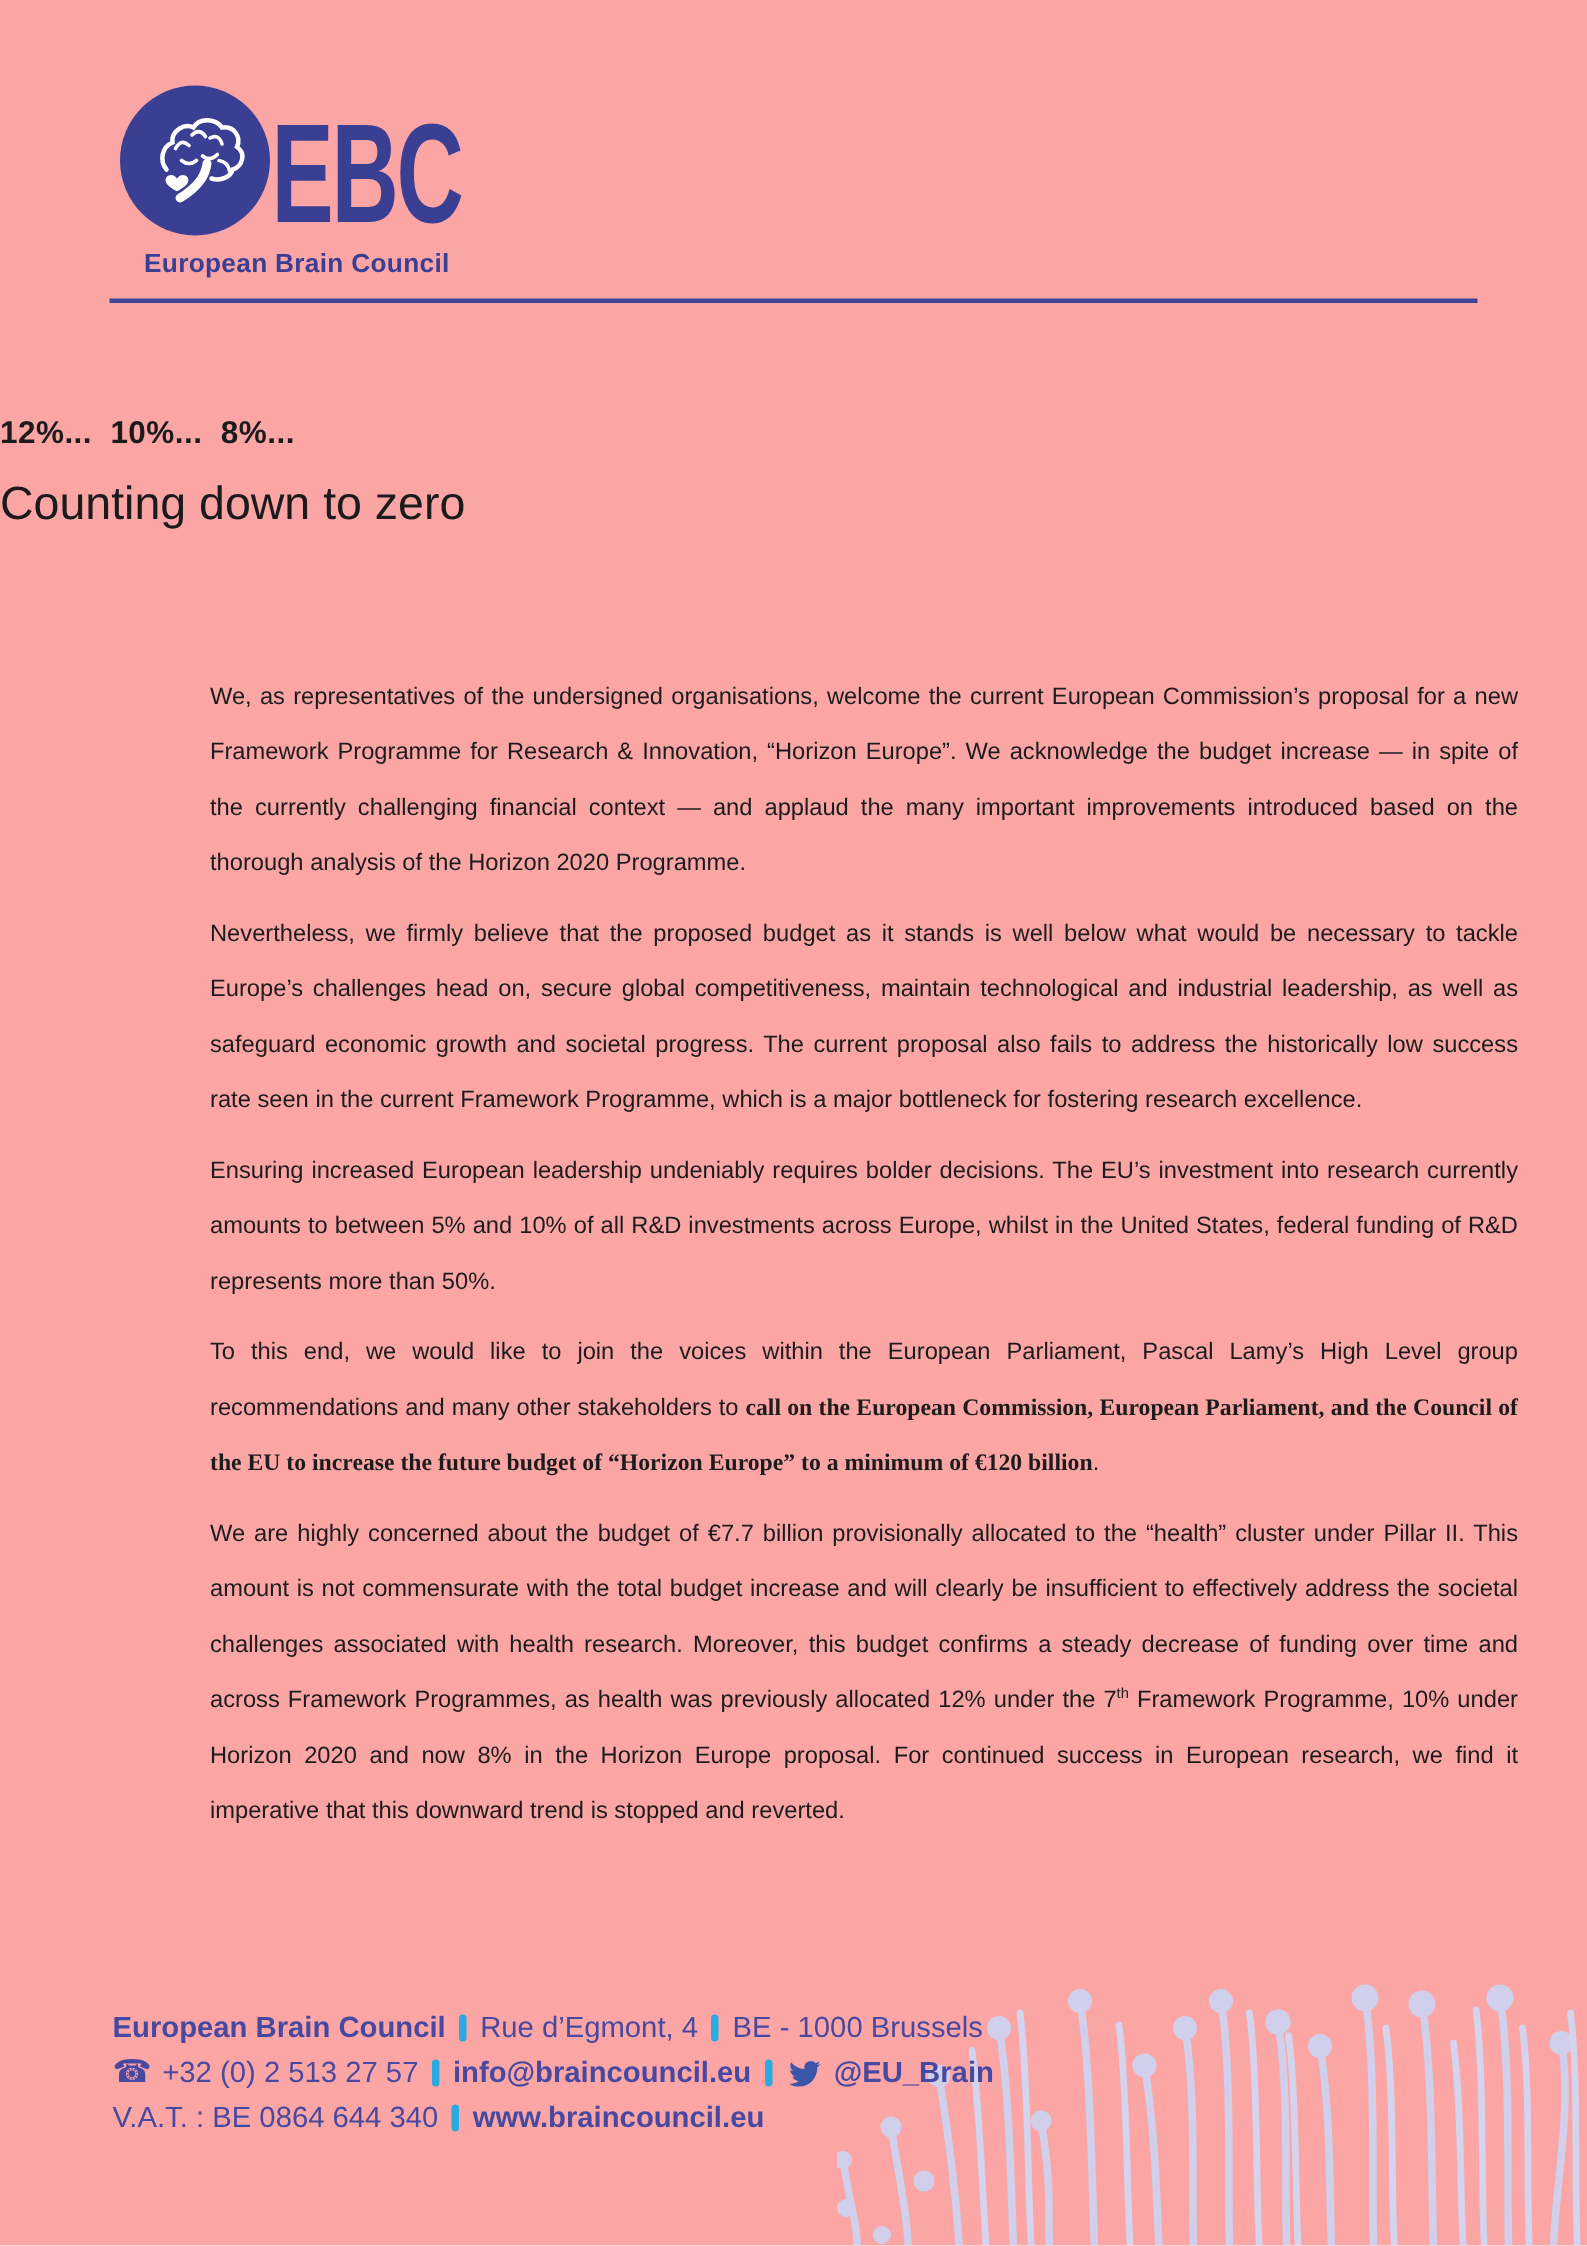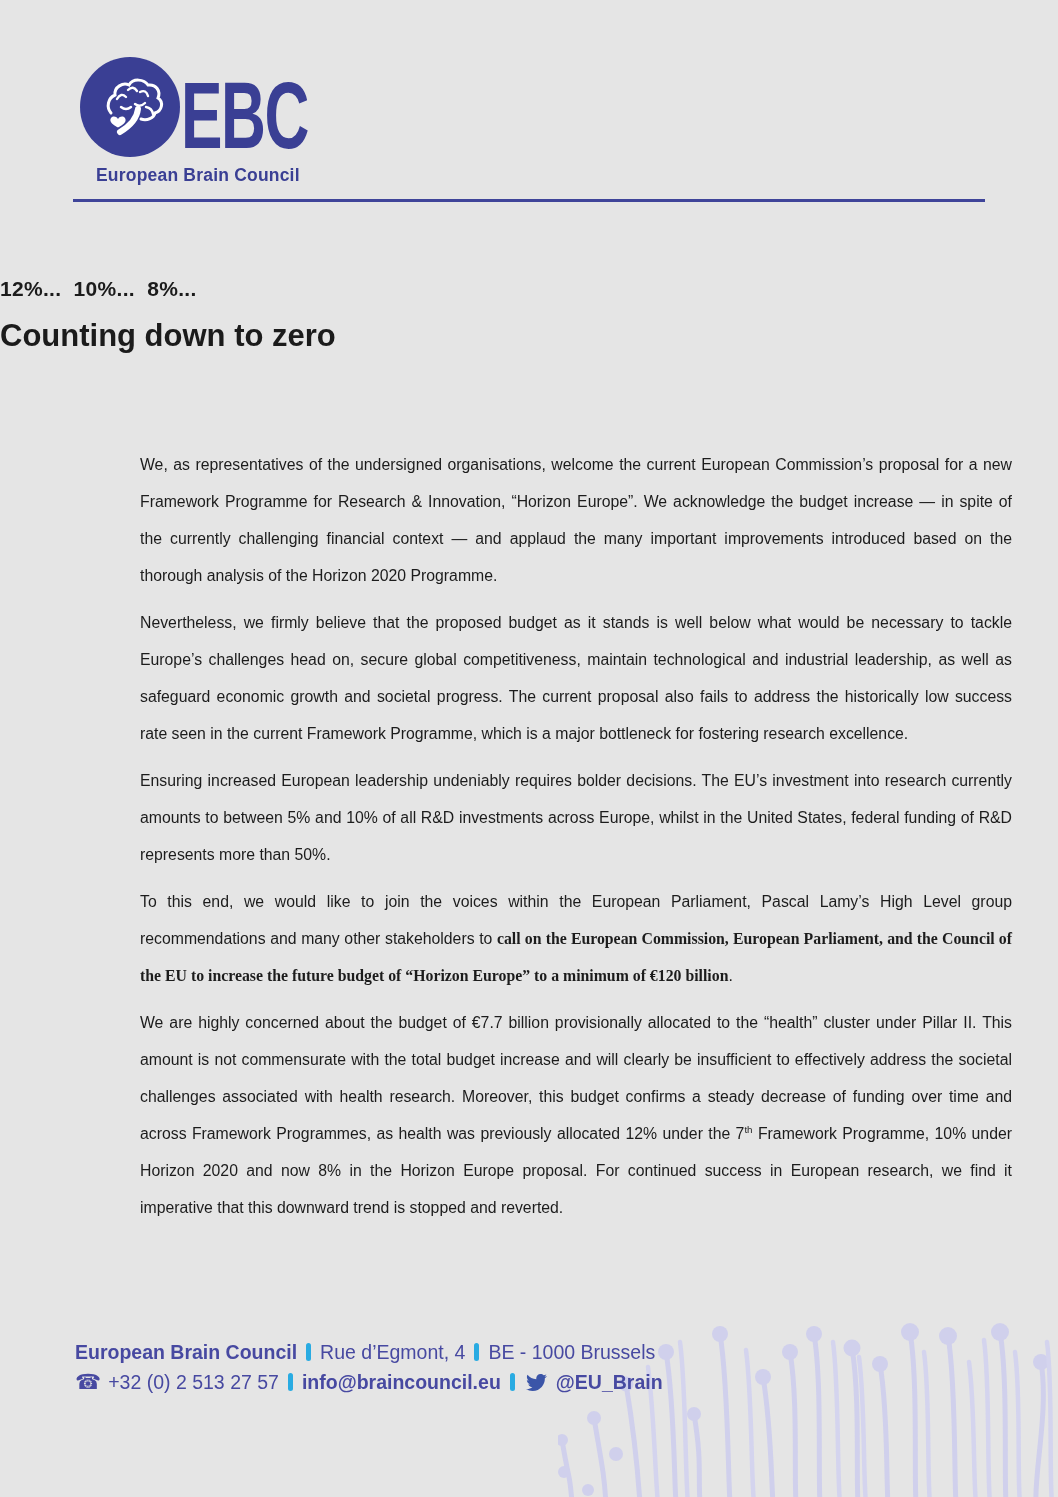--- a/index.html
+++ b/index.html
@@ -1,18 +1,18 @@
 <!DOCTYPE html>
 <html><head>
 <meta charset="utf-8">
 <style>
   * { margin:0; padding:0; box-sizing:border-box; }
   html,body { background:#ffffff; }
   .page {
-    position:relative; width:1058px; height:1497px; background:#e5e5e5;
+    position:relative; width:1058px; height:1497px; background:#fca5a5;
     font-family:"Liberation Sans", sans-serif; overflow:hidden; margin:0 auto;
   }
 
   
   .logo-circle {
     position:absolute; left:80px; top:57px; width:100px; height:100px;
     border-radius:50%; background:#3a3f94;
   }
   .logo-acronym {
     position:absolute; left:181px; top:64px;
@@ -24,21 +24,21 @@
     font-size:17.5px; font-weight:bold; color:#3a3f94; letter-spacing:0.2px;
   }
   .header-rule {
     position:absolute; left:73px; top:199px; width:912px; height:3px;
     background:#3f4499;
   }
 
   
   .title-block { position:absolute; left:0; top:277px; width:100%; text-align:left; color:#1b1b1b; }
   .kicker   { font-size:21px; font-weight:bold; white-space:pre; letter-spacing:0.3px; }
-  .doc-title{ font-size:31px; font-weight:bold; margin-top:17px; }
+  .doc-title{ font-size:31px; font-weight:normal; margin-top:17px; }
   .subtitle { font-size:18px; font-weight:bold; font-style:italic; margin-top:20px; }
 
   
   .body-text { position:absolute; left:113px; top:446px; width:872px; color:#1c1c1c;margin-left:27px; }
   .body-text p {
     font-size:15.8px; line-height:37px; text-align:justify; margin:0 0 10px 0;
   }
   .body-text sup { font-size:0.62em; line-height:0; }
 
   
@@ -118,20 +118,25 @@
       <span class="phone-glyph">☎</span>
       <span>+32 (0) 2 513 27 57</span>
       <span class="sep"></span>
       <a href="#">info@braincouncil.eu</a>
       <span class="sep"></span>
       <svg class="twitter-svg" viewBox="0 0 512 512">
         <path d="M459.37 151.716c.325 4.548.325 9.097.325 13.645 0 138.72-105.583 298.558-298.558 298.558-59.452 0-114.68-17.219-161.137-47.106 8.447.974 16.568 1.299 25.34 1.299 49.055 0 94.213-16.568 130.274-44.832-46.132-.975-84.792-31.188-98.112-72.772 6.498.974 12.995 1.624 19.818 1.624 9.421 0 18.843-1.3 27.614-3.573-48.081-9.747-84.143-51.98-84.143-102.985v-1.299c13.969 7.797 30.214 12.67 47.431 13.319-28.264-18.843-46.781-51.005-46.781-87.391 0-19.492 5.197-37.36 14.294-52.954 51.655 63.675 129.3 105.258 216.365 109.807-1.624-7.797-2.599-15.918-2.599-24.04 0-57.828 46.782-104.934 104.934-104.934 30.213 0 57.502 12.67 76.67 33.137 23.715-4.548 46.456-13.32 66.599-25.34-7.798 24.366-24.366 44.833-46.132 57.827 21.117-2.273 41.584-8.122 60.426-16.243-14.292 20.791-32.161 39.308-52.628 54.253z"></path>
       </svg>
       <a href="#">@EU_Brain</a>
     </div>
+    <div class="f-line">
+      <span>V.A.T. : BE 0864 644 340</span>
+      <span class="sep"></span>
+      <a href="#">www.braincouncil.eu</a>
+    </div>
   </div>
 
   <svg id="decor" viewBox="0 0 500 175">
       <path d="M14,182 C12,150 12,166 4,118" class="stem"></path>
       <circle cx="4" cy="118" r="6" class="dot"></circle>
       <path d="M48,182 C46,150 44,144 36,96" class="stem"></path>
       <circle cx="36" cy="96" r="7" class="dot"></circle>
       <path d="M82,182 C80,150 76,110 68,62" class="stem"></path>
       <circle cx="68" cy="62" r="7.5" class="dot"></circle>
       <path d="M118,182 C116,150 116,78 108,30" class="stem"></path>

